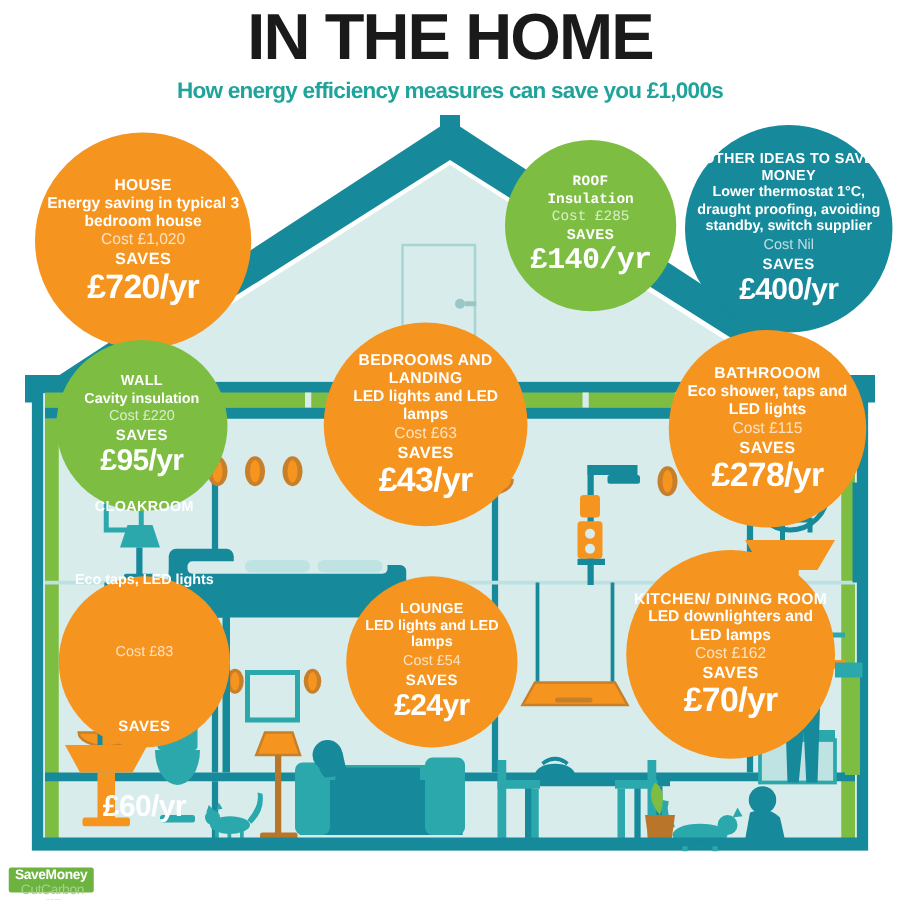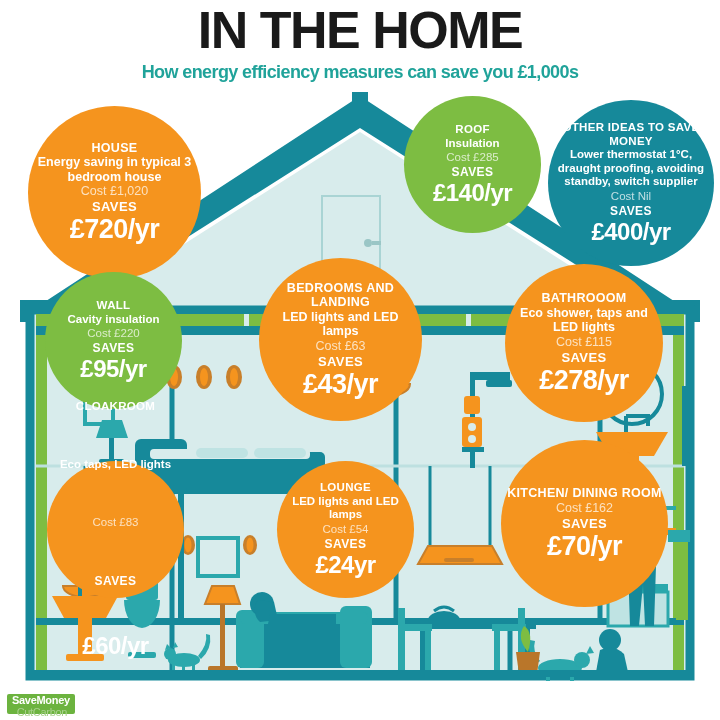--- a/index.html
+++ b/index.html
@@ -287,21 +287,21 @@
   </svg>
 
   <div class="bubble b-orange" style="left:28px;top:106px;width:173px;height:173px;">
     <div class="bname">HOUSE</div>
     <div class="bdesc">Energy saving in typical 3 bedroom house</div>
     <div class="bcost">Cost £1,020</div>
     <div class="bsaves">SAVES</div>
     <div class="bval">£720/yr</div>
   </div>
 
-  <div class="bubble b-green b-sm" style="left:404px;top:96px;width:137px;height:137px;">
+  <div class="bubble b-green b-sm" style="left:404px;top:112px;width:137px;height:137px;font-family:Liberation Mono, monospace;">
     <div class="bname">ROOF</div>
     <div class="bdesc">Insulation</div>
     <div class="bcost">Cost £285</div>
     <div class="bsaves">SAVES</div>
     <div class="bval">£140/yr</div>
   </div>
 
   <div class="bubble b-teal b-sm" style="left:548px;top:100px;width:166px;height:166px;">
     <div class="bname">OTHER IDEAS TO SAVE MONEY</div>
     <div class="bdesc">Lower thermostat 1°C, draught proofing, avoiding standby, switch supplier</div>
@@ -319,21 +319,21 @@
   </div>
 
   <div class="bubble b-orange" style="left:259px;top:258px;width:163px;height:163px;align-items:center;">
     <div class="bname">BEDROOMS AND LANDING</div>
     <div class="bdesc">LED lights and LED lamps</div>
     <div class="bcost">Cost £63</div>
     <div class="bsaves">SAVES</div>
     <div class="bval">£43/yr</div>
   </div>
 
-  <div class="bubble b-orange" style="left:505px;top:264px;width:158px;height:158px;">
+  <div class="bubble b-orange" style="left:535px;top:264px;width:158px;height:158px;">
     <div class="bname">BATHROOOM</div>
     <div class="bdesc">Eco shower, taps and LED lights</div>
     <div class="bcost">Cost £115</div>
     <div class="bsaves">SAVES</div>
     <div class="bval">£278/yr</div>
   </div>
 
   <div class="bubble b-orange b-sm" style="left:47px;top:461px;width:137px;height:137px;gap:44px;">
     <div class="bname">CLOAKROOM</div>
     <div class="bdesc">Eco taps, LED lights</div>
@@ -345,20 +345,21 @@
   <div class="bubble b-orange b-sm" style="left:277px;top:461px;width:137px;height:137px;">
     <div class="bname">LOUNGE</div>
     <div class="bdesc">LED lights and LED lamps</div>
     <div class="bcost">Cost £54</div>
     <div class="bsaves">SAVES</div>
     <div class="bval">£24yr</div>
   </div>
 
   <div class="bubble b-orange" style="left:501px;top:440px;width:167px;height:167px;">
     <div class="bname">KITCHEN/ DINING ROOM</div>
+    <div class="bdesc">LED downlighters and LED lamps</div>
     <div class="bcost">Cost £162</div>
     <div class="bsaves">SAVES</div>
     <div class="bval">£70/yr</div>
   </div>
 
   <div class="logo">
     <span class="l1">SaveMoney</span>
     <span class="l2">CutCarbon</span>
     <span class="l3">.com</span>
   </div>

